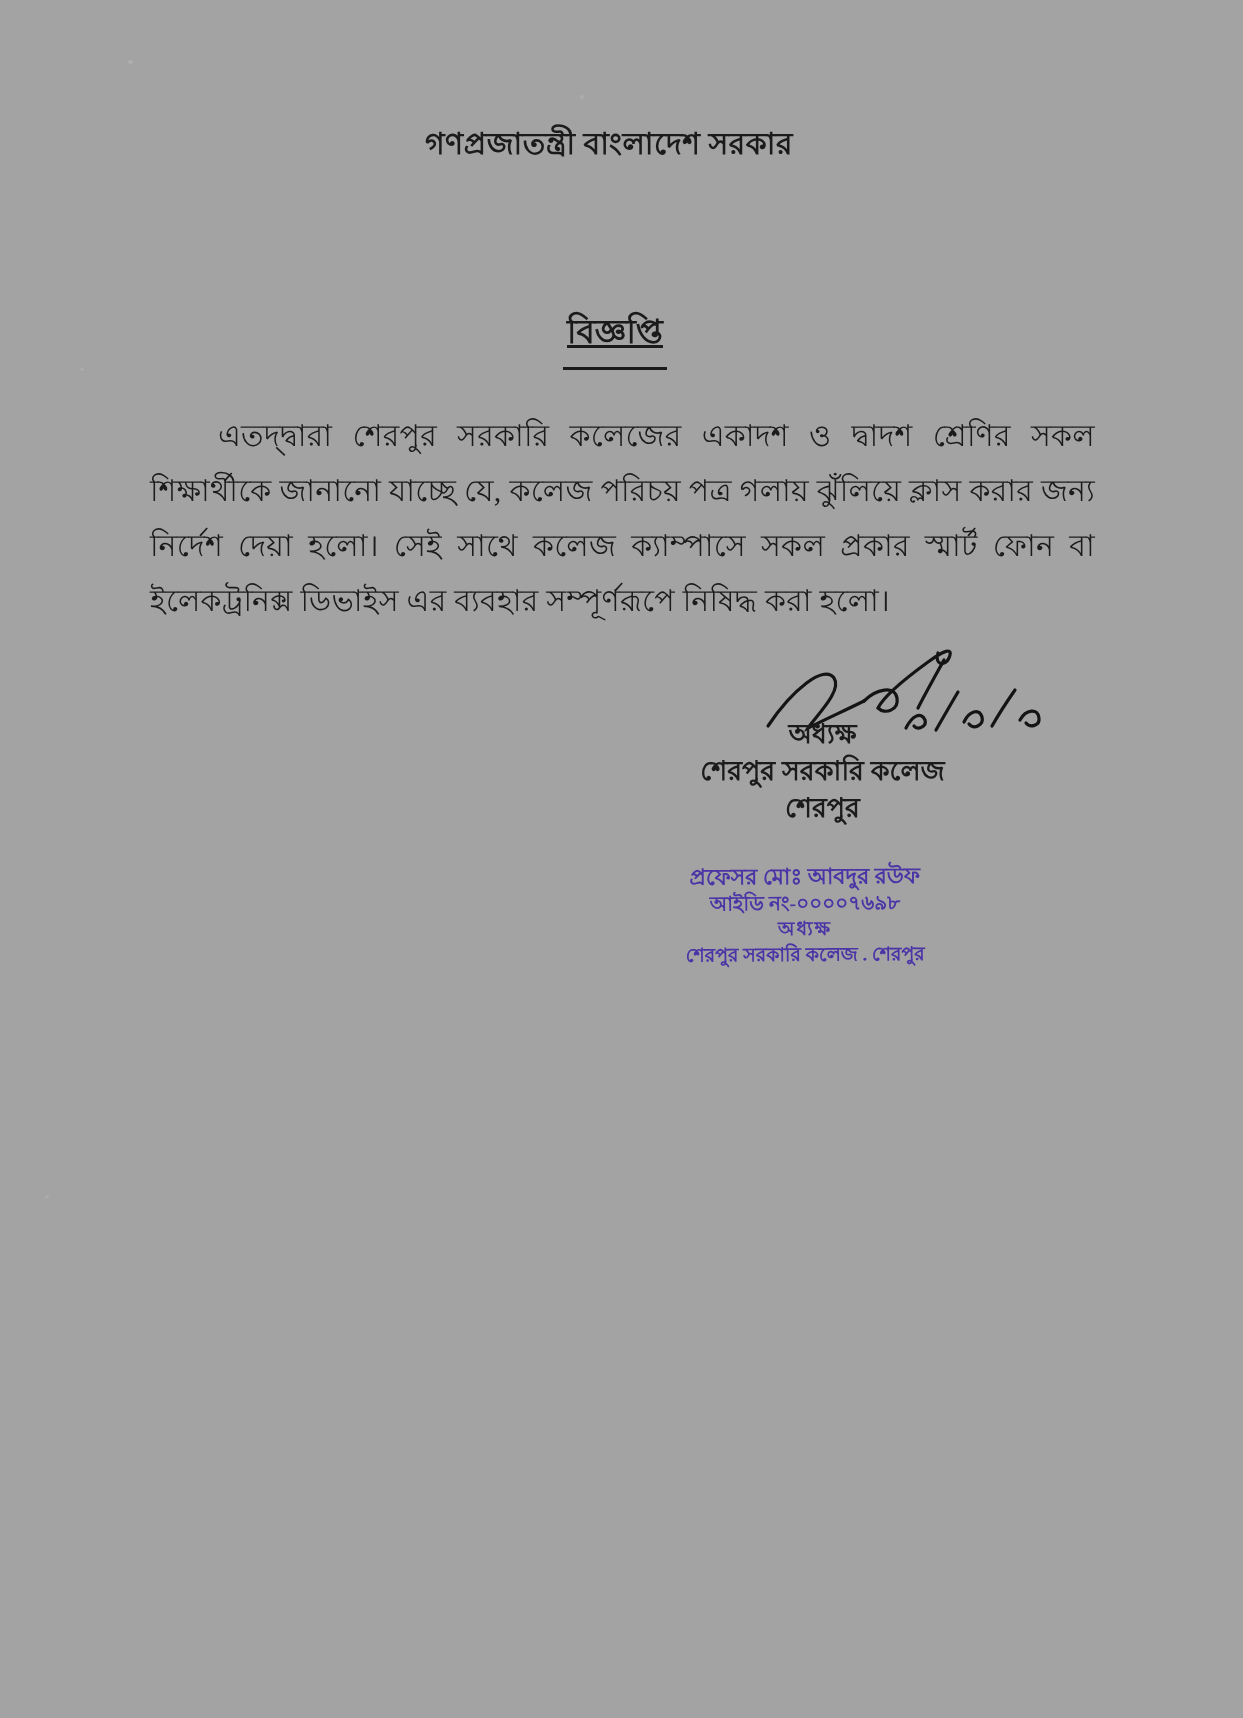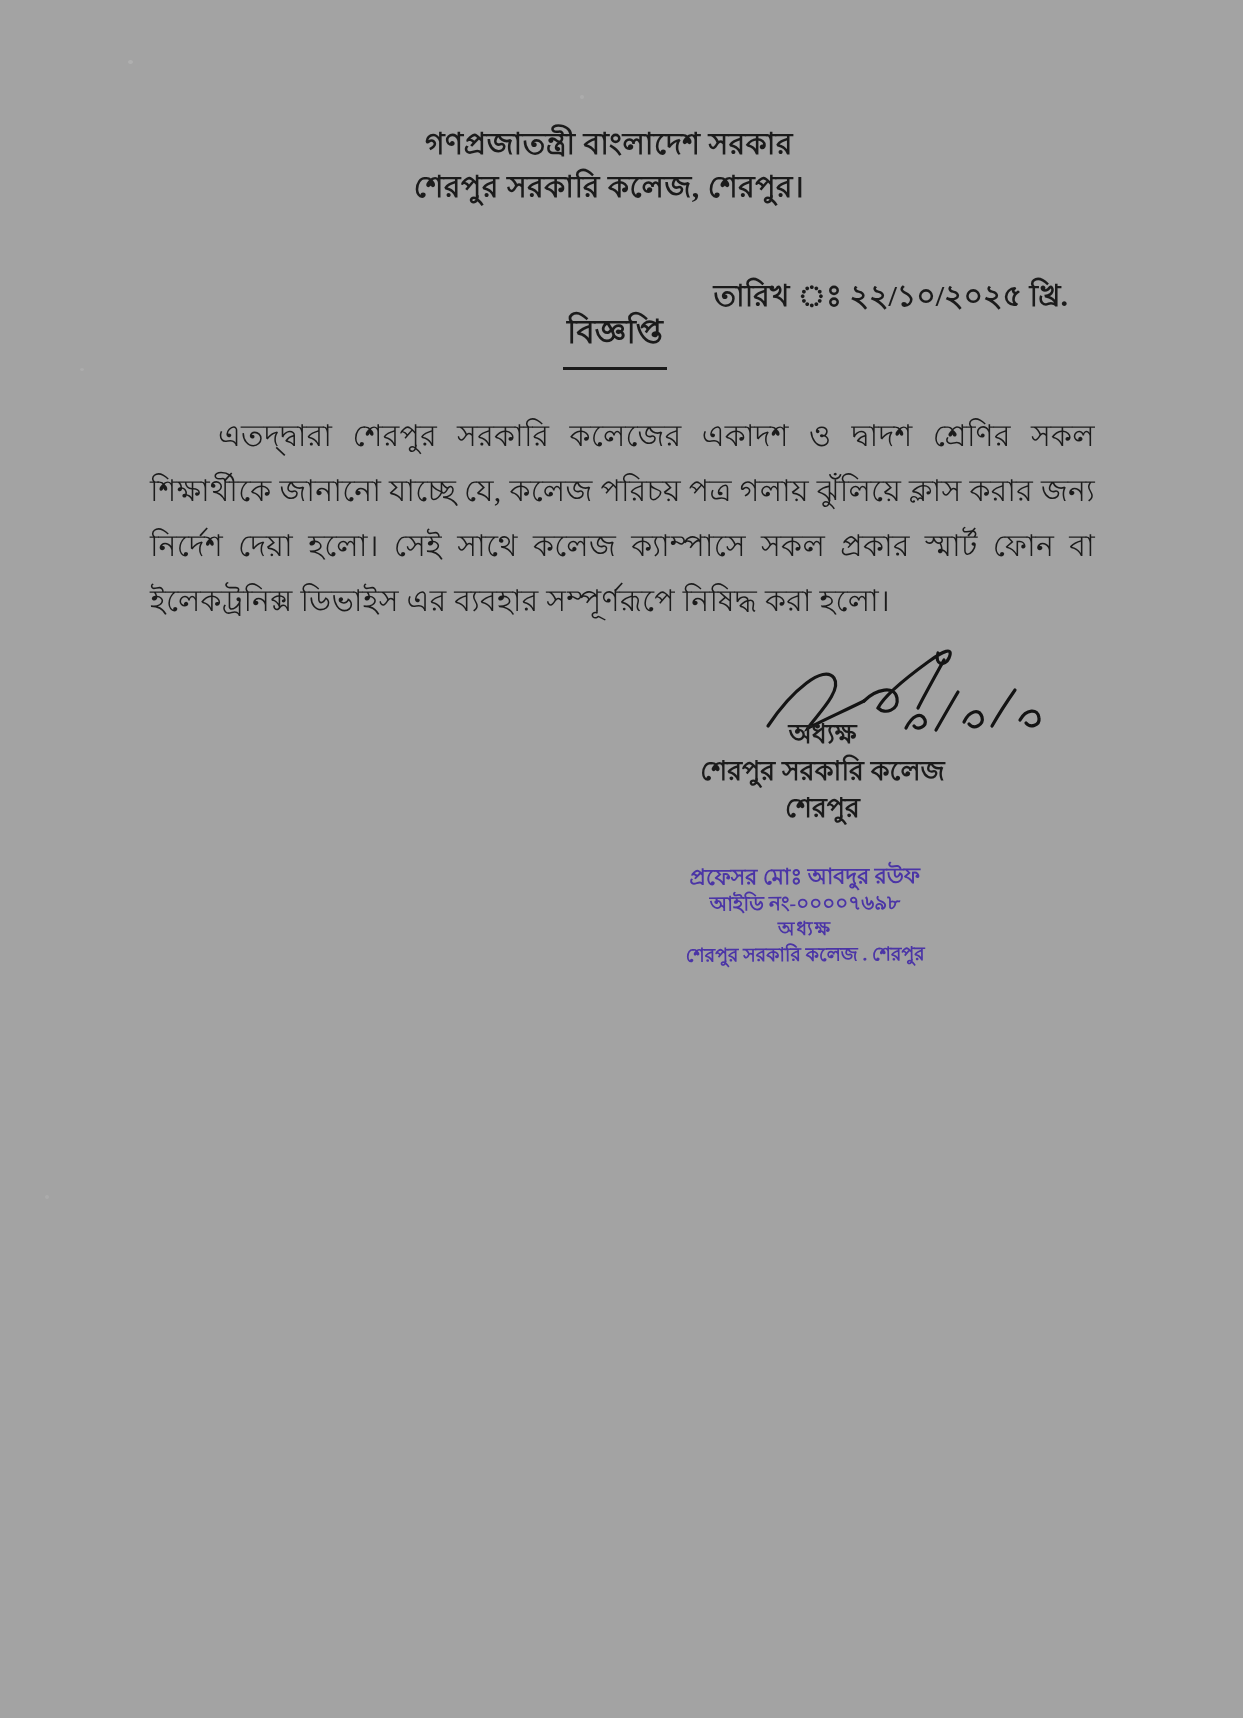--- a/index.html
+++ b/index.html
@@ -39,20 +39,21 @@
     left: 0;
     width: 1230px;
     text-align: center;
   }
   .notice-title {
     display: inline-block;
     font-size: 33px;
     font-weight: bold;
     border-bottom: 3px solid #1b1b1b;
     padding: 0 4px 5px 4px;
+    text-decoration: underline;
   }
   .body-text {
     position: absolute;
     top: 408px;
     left: 150px;
     width: 945px;
     font-size: 30px;
     font-weight: normal;
     line-height: 55px;
     text-align: justify;
@@ -102,24 +103,22 @@
 
 <div class="page">
 
   <div class="speck a"></div>
   <div class="speck b"></div>
   <div class="speck c"></div>
   <div class="speck d"></div>
 
   <div class="header-block bn">
     <div>গণপ্রজাতন্ত্রী বাংলাদেশ সরকার</div>
-    <div>শেরপুর সরকারি কলেজ, শেরপুর।</div>
   </div>
 
-  <div class="date-line bn">তারিখ ঃ ২২/১০/২০২৫ খ্রি.</div>
 
   <div class="notice-title-wrap">
     <span class="notice-title bn">বিজ্ঞপ্তি</span>
   </div>
 
   <div class="body-text bn">এতদ্দ্বারা শেরপুর সরকারি কলেজের একাদশ ও দ্বাদশ শ্রেণির সকল শিক্ষার্থীকে জানানো যাচ্ছে যে, কলেজ পরিচয় পত্র গলায় ঝুঁলিয়ে ক্লাস করার জন্য নির্দেশ দেয়া হলো। সেই সাথে কলেজ ক্যাম্পাসে সকল প্রকার স্মার্ট ফোন বা ইলেকট্রনিক্স ডিভাইস এর ব্যবহার সম্পূর্ণরূপে নিষিদ্ধ করা হলো।</div>
 
   <svg class="signature-svg" viewBox="0 0 300 98" aria-hidden="true">
     <g fill="none" stroke="#141414" stroke-width="3.2" stroke-linecap="round">
       <path d="M10,88 C34,52 66,26 76,40 C85,53 56,80 50,90 C66,82 92,70 106,63"></path>

